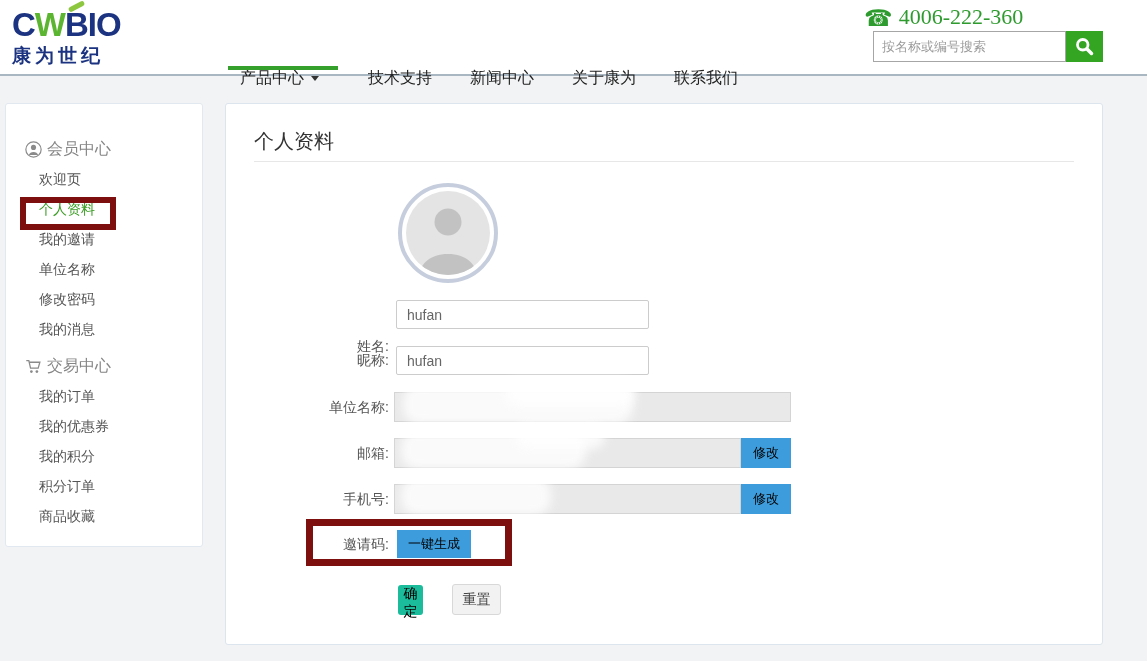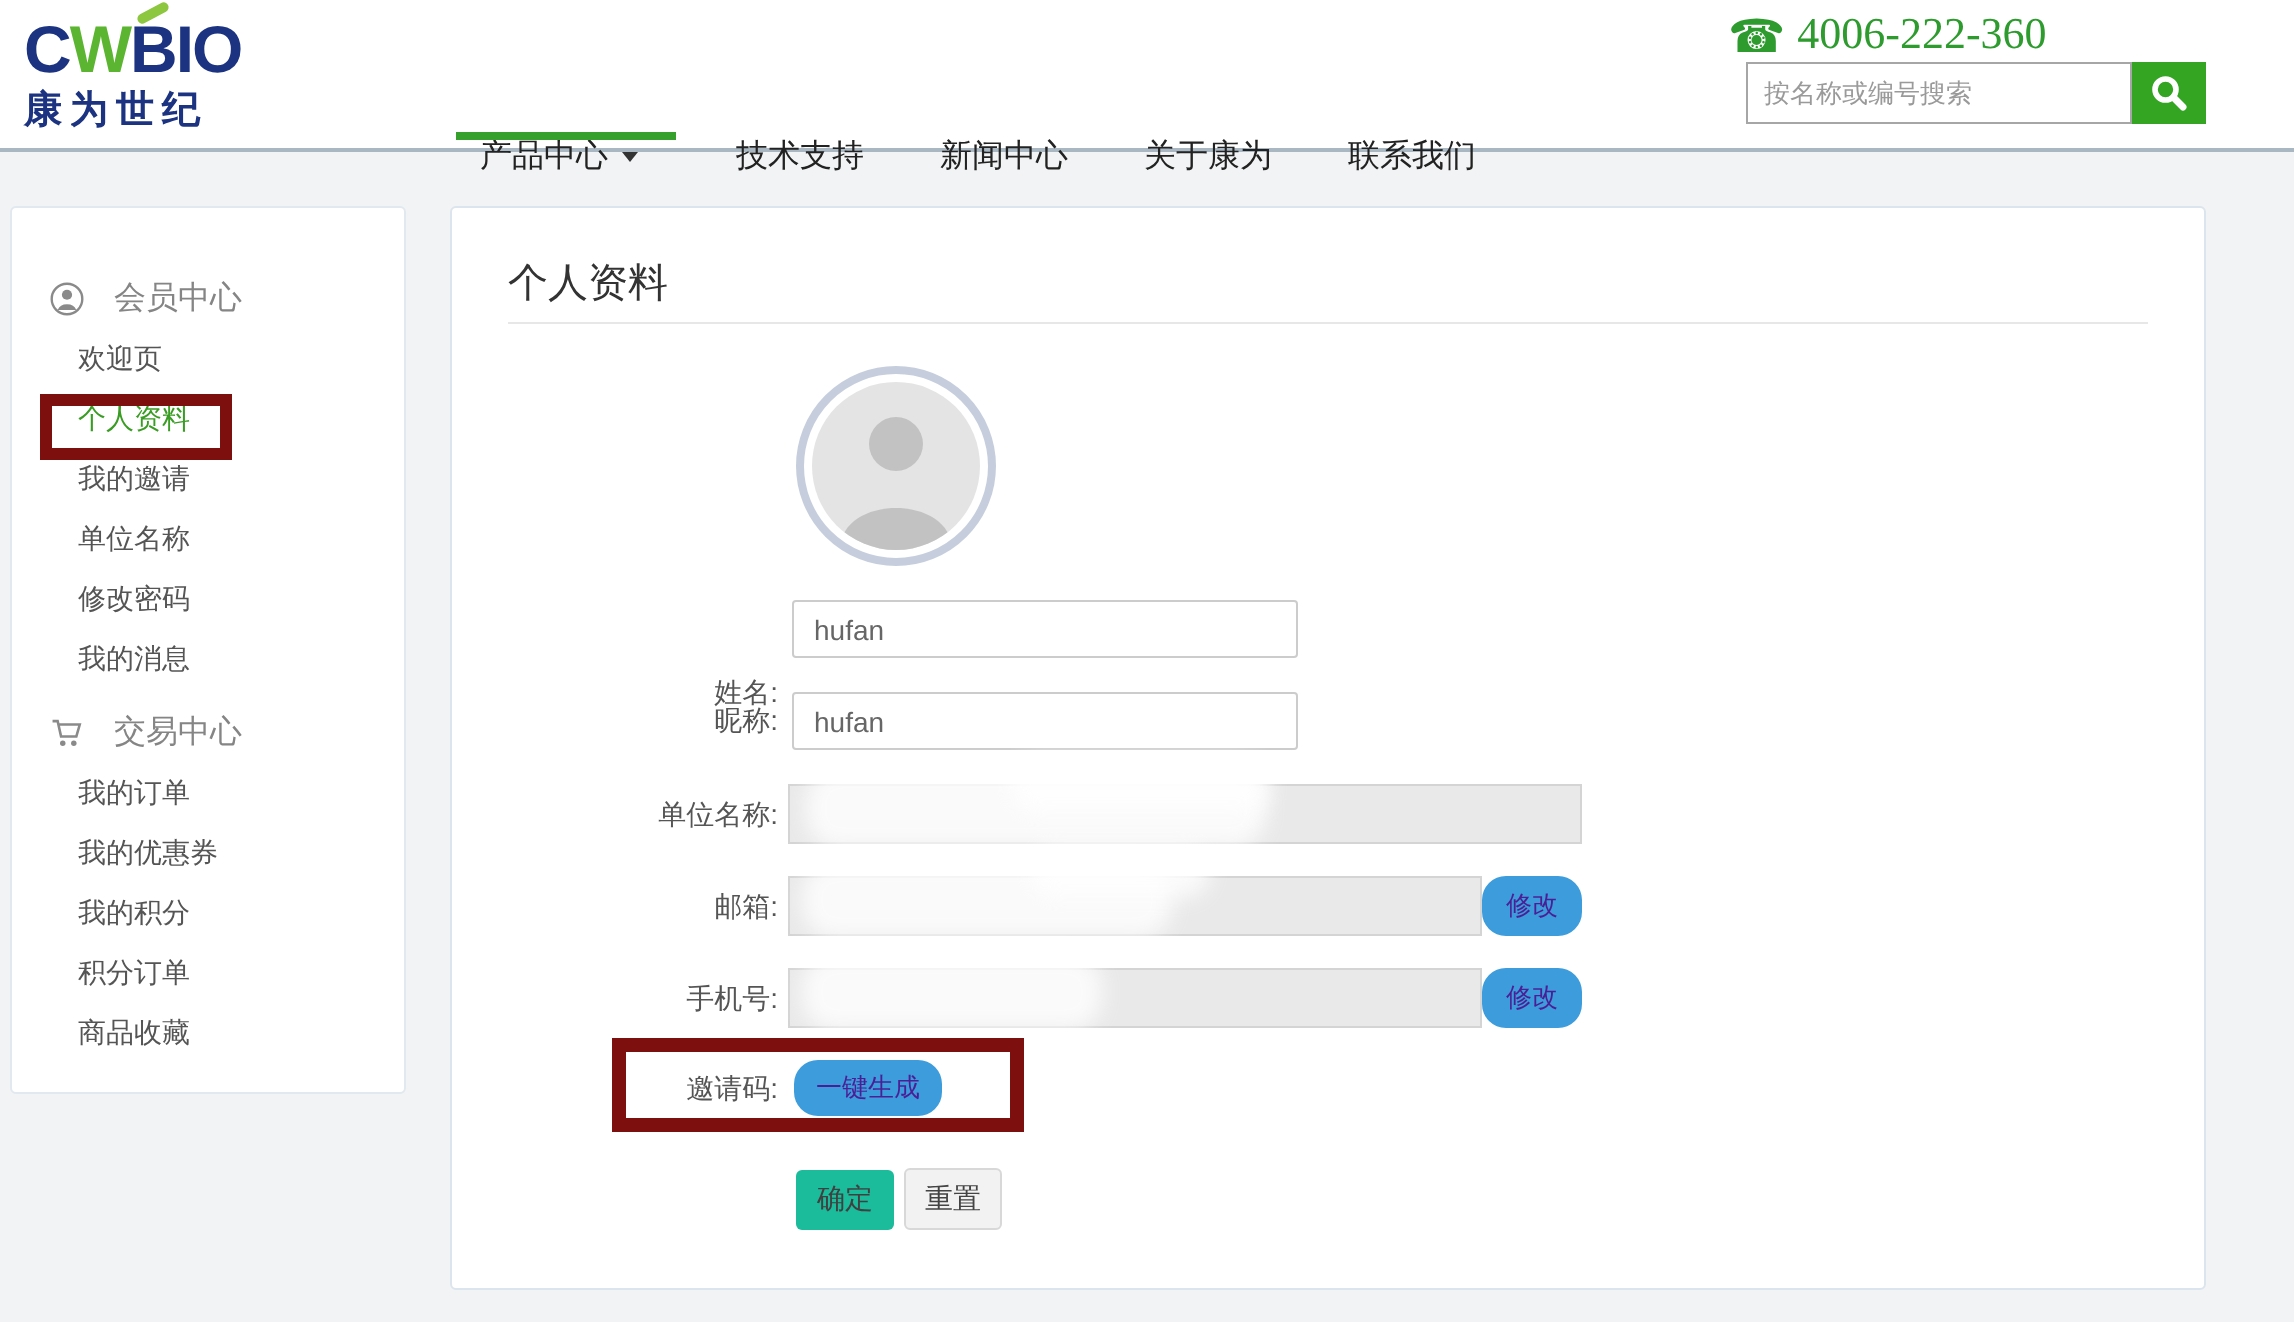--- a/index.html
+++ b/index.html
@@ -22,39 +22,39 @@
   .hotline .ph-icon { font-size:23px; vertical-align:-2px; margin-right:6px; }
   .hotline .ph-num { font-family:"Liberation Serif", serif; font-size:22px; }
 
   .search-box { position:absolute; left:873px; top:31px; }
   .search-input { position:absolute; left:0; top:0; width:193px; height:31px; border:1px solid #a6a6a6; padding:0 8px; font-size:13px; color:#555; outline:none; background:#fff; }
   .search-input::placeholder { color:#9a9a9a; }
   .search-btn { position:absolute; left:193px; top:0; width:37px; height:31px; background:#33a522; border:none; cursor:pointer; display:flex; align-items:center; justify-content:center; }
 
   
   .sidebar { position:absolute; left:5px; top:103px; width:198px; height:444px; background:#fff; border:1px solid #e2e8ef; border-radius:3px; }
-  .side-title { display:flex; align-items:center; gap:15px; margin-left:19px; height:30px; font-size:16px; color:#858585; margin-top:30px; }
+  .side-title { display:flex; align-items:center; gap:5px; margin-left:19px; height:30px; font-size:16px; color:#858585; margin-top:30px; }
   .side-title.second { margin-top:7px; }
   .side-item { display:block; margin-left:33px; height:30px; line-height:30px; font-size:14px; color:#555; cursor:pointer; text-decoration:none; }
   .side-item.active { color:#3a9d23; }
 
   
   .card { position:absolute; left:225px; top:103px; width:878px; height:542px; background:#fff; border:1px solid #dce4ed; border-radius:3px; }
   .card-title { position:absolute; left:28px; top:24px; font-size:20px; font-weight:400; color:#333; }
   .card-divider { position:absolute; left:28px; top:57px; width:820px; height:1px; background:#e7e7e7; }
 
   .avatar { position:absolute; left:172px; top:79px; width:100px; height:100px; border:4px solid #c6cedd; border-radius:50%; background:#fff; display:flex; align-items:center; justify-content:center; }
   .avatar-inner { width:84px; height:84px; border-radius:50%; background:#e4e4e4; overflow:hidden; }
 
   .flabel { position:absolute; left:0; width:163px; text-align:right; font-size:14px; color:#555; }
   .finput { position:absolute; left:170px; width:253px; height:29px; border:1px solid #ccc; border-radius:2px; padding:0 10px; font-size:14px; color:#666; outline:none; background:#fff; }
   .gray-box { position:absolute; background:#e9e9e9; border:1px solid #d4d4d4; }
   .smudge { position:absolute; background:#fff; opacity:.8; filter:blur(5px); border-radius:16px; }
-  .blue-btn { position:absolute; background:#3c9cdc; color:#4c1d95; border:none; font-size:13px; cursor:pointer; border-radius:12px; font-family:"Liberation Sans", sans-serif; }
-  .confirm-btn { position:absolute; left:172px; top:481px; width:49px; height:30px; background:#1abc9c; color:#404040; border:none; border-radius:3px; font-size:14px; cursor:pointer; font-family:"Liberation Sans", sans-serif; }
+  .blue-btn { position:absolute; background:#3c9cdc; color:#000000; border:none; font-size:13px; cursor:pointer; border-radius:0; font-family:"Liberation Sans", sans-serif; }
+  .confirm-btn { position:absolute; left:172px; top:481px; width:25px; height:30px; background:#1abc9c; color:#000000; border:none; border-radius:3px; font-size:14px; cursor:pointer; font-family:"Liberation Sans", sans-serif; }
   .reset-btn { position:absolute; left:226px; top:480px; width:49px; height:31px; background:#f2f2f2; color:#444; border:1px solid #d8d8d8; border-radius:3px; font-size:14px; cursor:pointer; font-family:"Liberation Sans", sans-serif; }
 
   
   .anno { position:absolute; border-style:solid; border-color:#7e0f0f; background:transparent; }
   .anno-profile { left:20px; top:197px; width:96px; height:33px; border-width:6px; }
   .anno-invite { left:306px; top:519px; width:206px; height:47px; border-width:7px; }
 </style>
 </head>
 <body>
 

